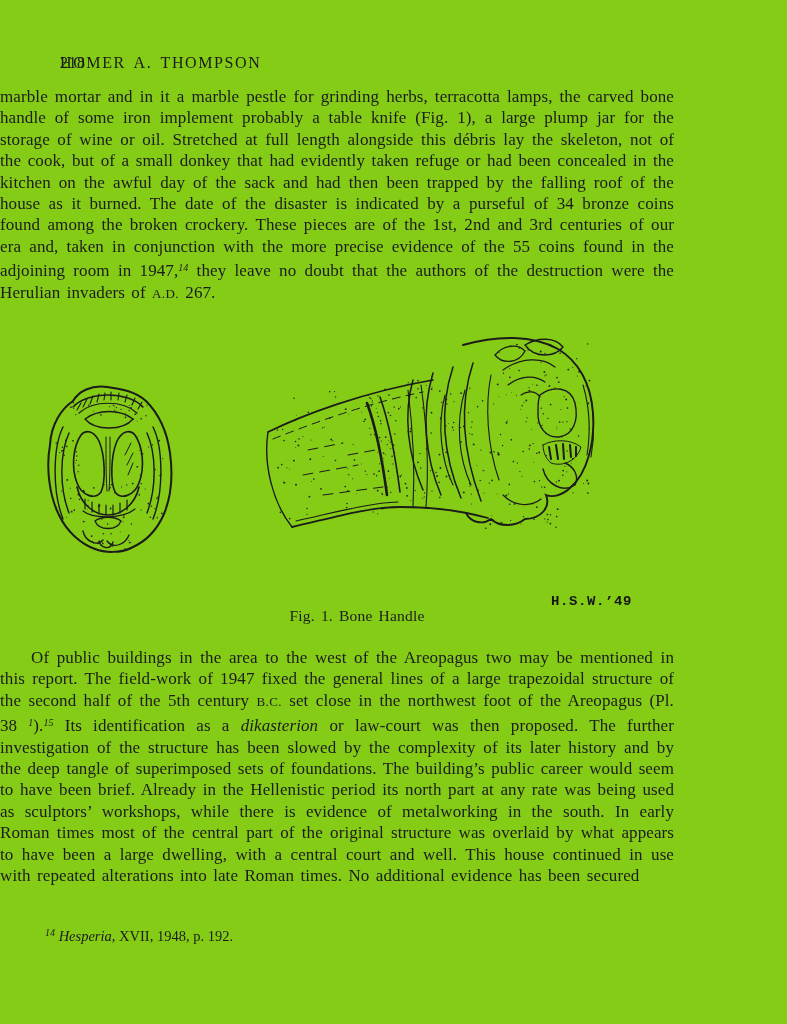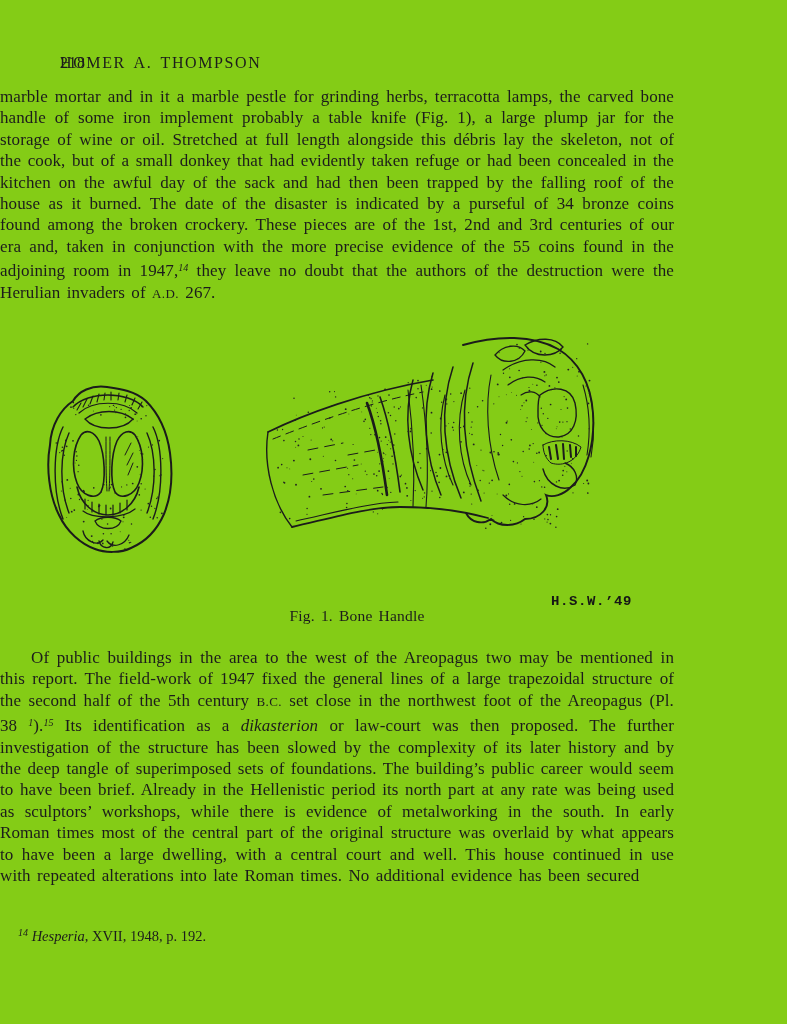--- a/index.html
+++ b/index.html
@@ -41,21 +41,21 @@
     font-size:14px;font-weight:bold;letter-spacing:.6px;
     color:#161616;transform:scaleY(.92);margin-top:12px;
   }
   .caption{
     position:absolute;left:0;right:0;top:272px;text-align:center;
     font-size:15.5px;letter-spacing:.2px;word-spacing:2px;padding-left:40px;
   }
   
   .footnotes{
     position:absolute;left:0;top:924px;width:674px;
-    font-size:14.5px;line-height:17.8px;padding-left:18px;box-sizing:border-box;
+    font-size:14.5px;line-height:17.8px;padding-left:45px;box-sizing:border-box;
   }
   .footnote{white-space:nowrap;}
   svg path, svg line{fill:none;stroke:#1b1b1b;stroke-linecap:round;}
 </style>
 </head>
 <body>
 
 <div class="page">
   <div class="content runhead">
     <span class="pagenum">218</span>

